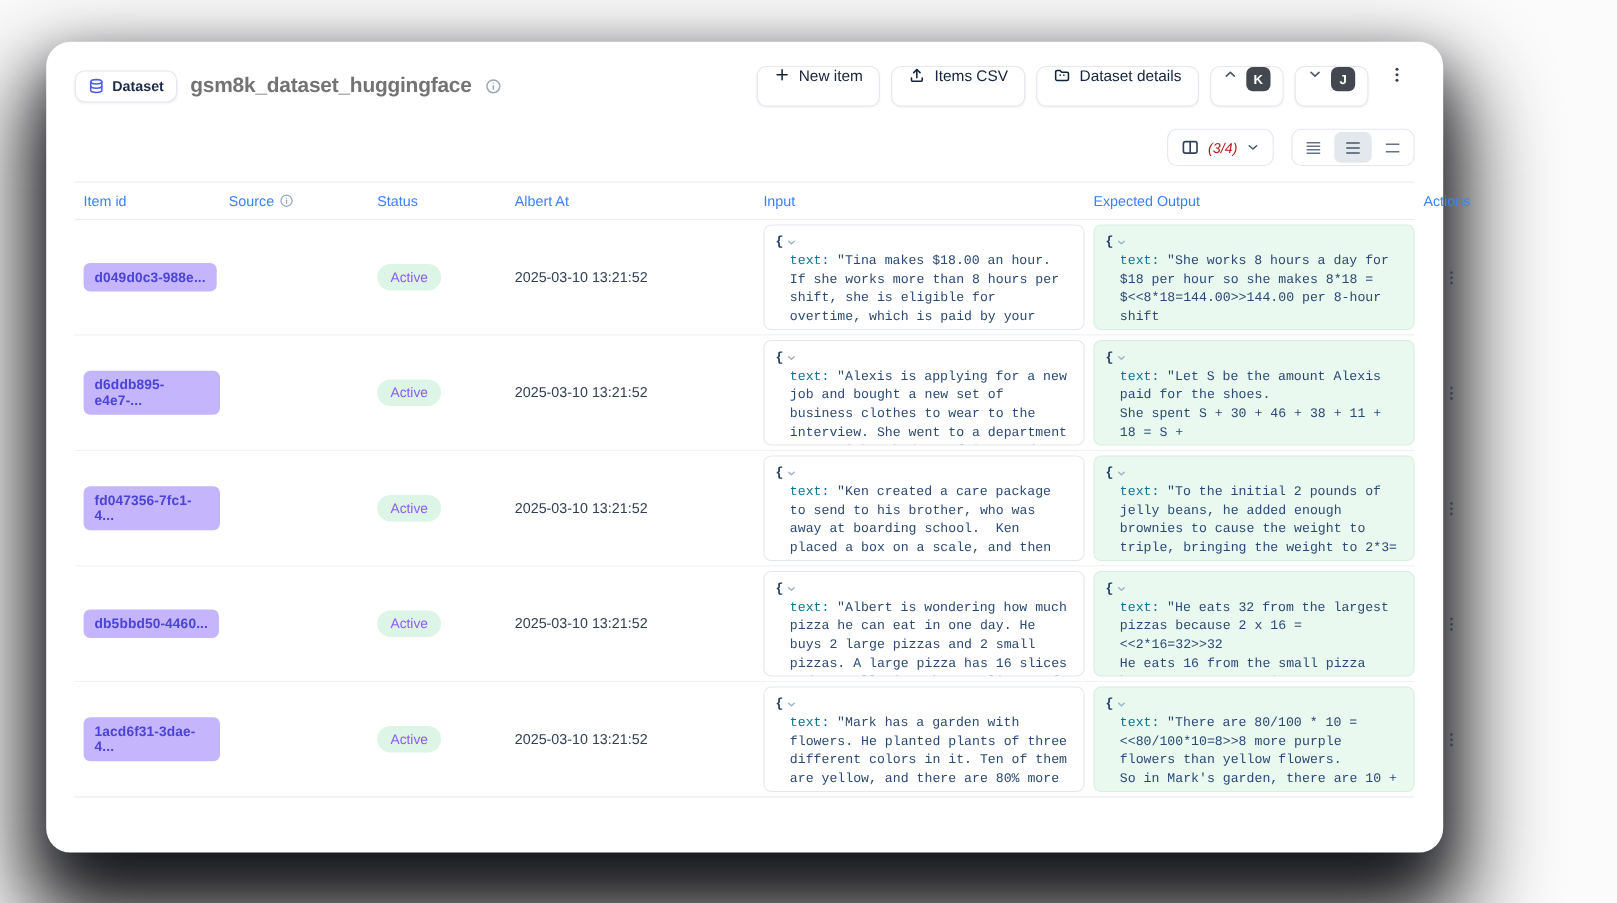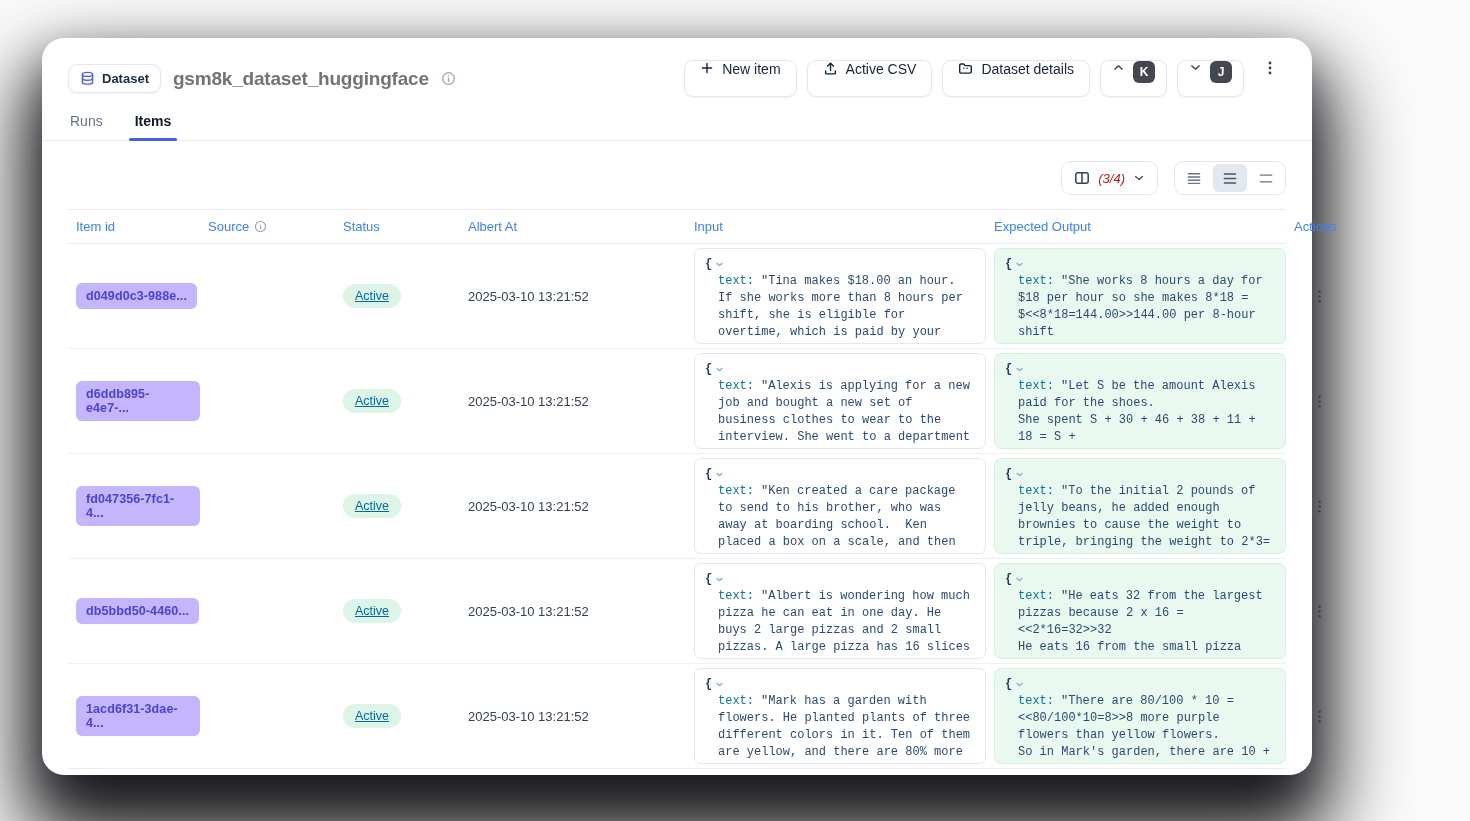--- a/index.html
+++ b/index.html
@@ -44,22 +44,22 @@
   .toggle.selected { background:#e3e8ef; color:#475569; }
   
   .table { margin:0 26px; }
   .thead, .trow { display:grid; grid-template-columns:132px 135px 125px 226px 300px 300px 1fr; }
   .thead { height:35px; align-items:center; border-top:1px solid #e9ecf1; border-bottom:1px solid #e9ecf1; }
   .th { font-size:13px; font-weight:500; color:#3b82f6; padding-left:8px; display:flex; align-items:center; gap:5px; }
   .trow { height:105px; align-items:center; border-bottom:1px solid #eef1f5; }
   .td { padding-left:8px; }
   .id-pill { display:inline-block; background:#c4b5fd; color:#4b43d6; font-weight:700; font-size:12.5px;
     padding:6px 10px; border-radius:6px; letter-spacing:.1px; cursor:pointer; }
-  .status-pill { display:inline-block; background:#dcf5e7; color:#0369a1; font-size:12.5px; font-weight:500;
-    padding:5px 12px; border-radius:13px;text-decoration:underline; }
+  .status-pill { display:inline-block; background:#dcf5e7; color:#8b5cf6; font-size:12.5px; font-weight:500;
+    padding:5px 12px; border-radius:13px; }
   .created { font-size:13px; color:#334155; }
   .json-box { width:292px; height:96px; overflow:hidden; border:1px solid #e4e8ee; border-radius:7px;
     background:#fff; padding:7px 10px 0; font-family:"Liberation Mono","DejaVu Sans Mono",monospace;
     font-size:12px; line-height:17px; color:#2b4a73; cursor:pointer; }
   .json-box.green { background:#e9f9ef; border-color:#d6efdf; }
   .json-brace { font-weight:700; color:#1e3a5f; display:flex; align-items:center; gap:3px; }
   .json-body { padding-left:13px; white-space:pre-wrap; word-break:break-word; }
   .json-key { color:#0e7490; margin-right:7px; }
   .kebab { width:30px; height:30px; margin-left:10px; display:flex; align-items:center; justify-content:center;
     border-radius:6px; color:#334155; cursor:pointer; }
@@ -103,21 +103,21 @@
             <span>New item</span>
           </button>
           <button class="btn">
             <span>
                 <svg width="15" height="15" viewBox="0 0 16 16" fill="none" stroke="#14233c" stroke-width="1.5" stroke-linecap="round" stroke-linejoin="round">
                   <path d="M8 10.2V2.6"></path>
                   <path d="M4.9 5.4L8 2.3l3.1 3.1"></path>
                   <path d="M2.8 10.6v2.2c0 .5.4.9.9.9h8.6c.5 0 .9-.4.9-.9v-2.2"></path>
                 </svg>
               </span>
-            <span>Active CSV</span>
+            <span>Items CSV</span>
           </button>
           <button class="btn">
             <span>
                 <svg width="15" height="15" viewBox="0 0 16 16" fill="none" stroke="#14233c" stroke-width="1.5" stroke-linecap="round" stroke-linejoin="round">
                   <path d="M1.8 4.6c0-.8.6-1.4 1.4-1.4h2.9l1.5 1.7h5.2c.8 0 1.4.6 1.4 1.4v5.2c0 .8-.6 1.4-1.4 1.4H3.2c-.8 0-1.4-.6-1.4-1.4z"></path>
                   <path d="M6.2 7.8h.1M9.7 7.8h.1"></path>
                 </svg>
               </span>
             <span>Dataset details</span>
           </button>
@@ -142,24 +142,20 @@
                 <svg width="16" height="16" viewBox="0 0 16 16" fill="#334155">
                   <circle cx="8" cy="3" r="1.4"></circle>
                   <circle cx="8" cy="8" r="1.4"></circle>
                   <circle cx="8" cy="13" r="1.4"></circle>
                 </svg>
               </span>
           </button>
         </div>
       </div>
 
-      <div class="tabs-wrap">
-        <div class="tab">Runs</div>
-        <div class="tab active">Items</div>
-      </div>
     </div>
 
     <div class="toolbar">
       <button class="cols-btn">
         <span>
             <svg width="16" height="16" viewBox="0 0 16 16" fill="none" stroke="#33415c" stroke-width="1.5" stroke-linejoin="round">
               <rect x="1.8" y="2.8" width="12.4" height="10.4" rx="2"></rect>
               <path d="M8 2.8v10.4"></path>
             </svg>
           </span>

